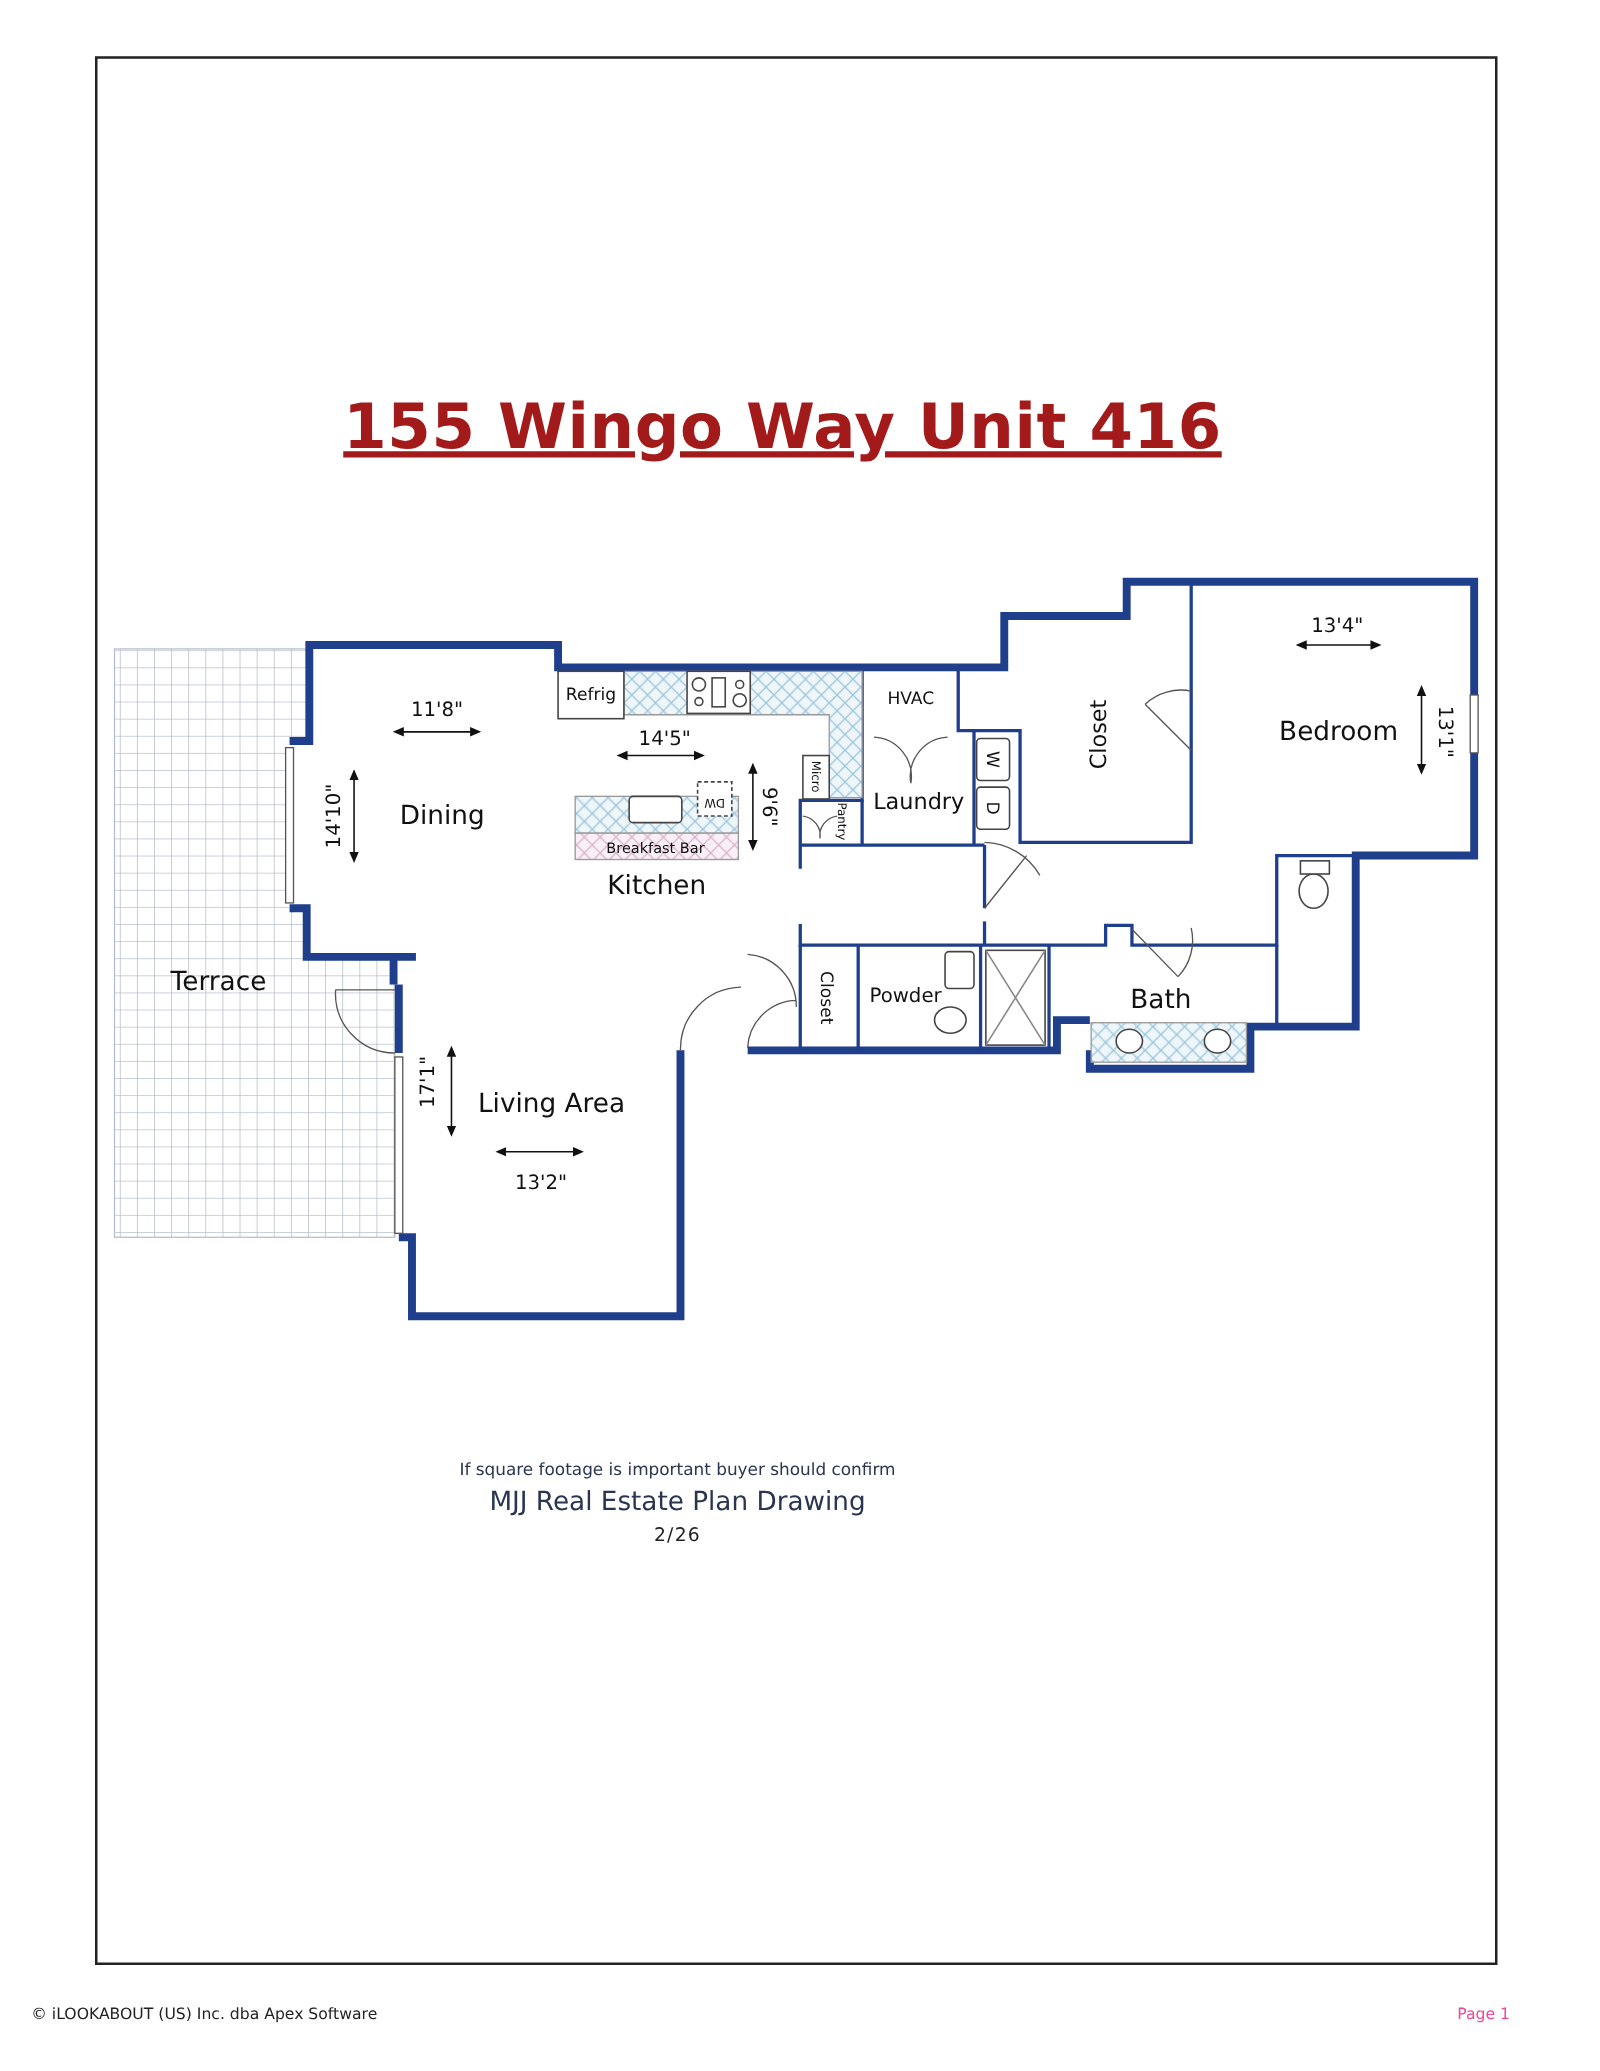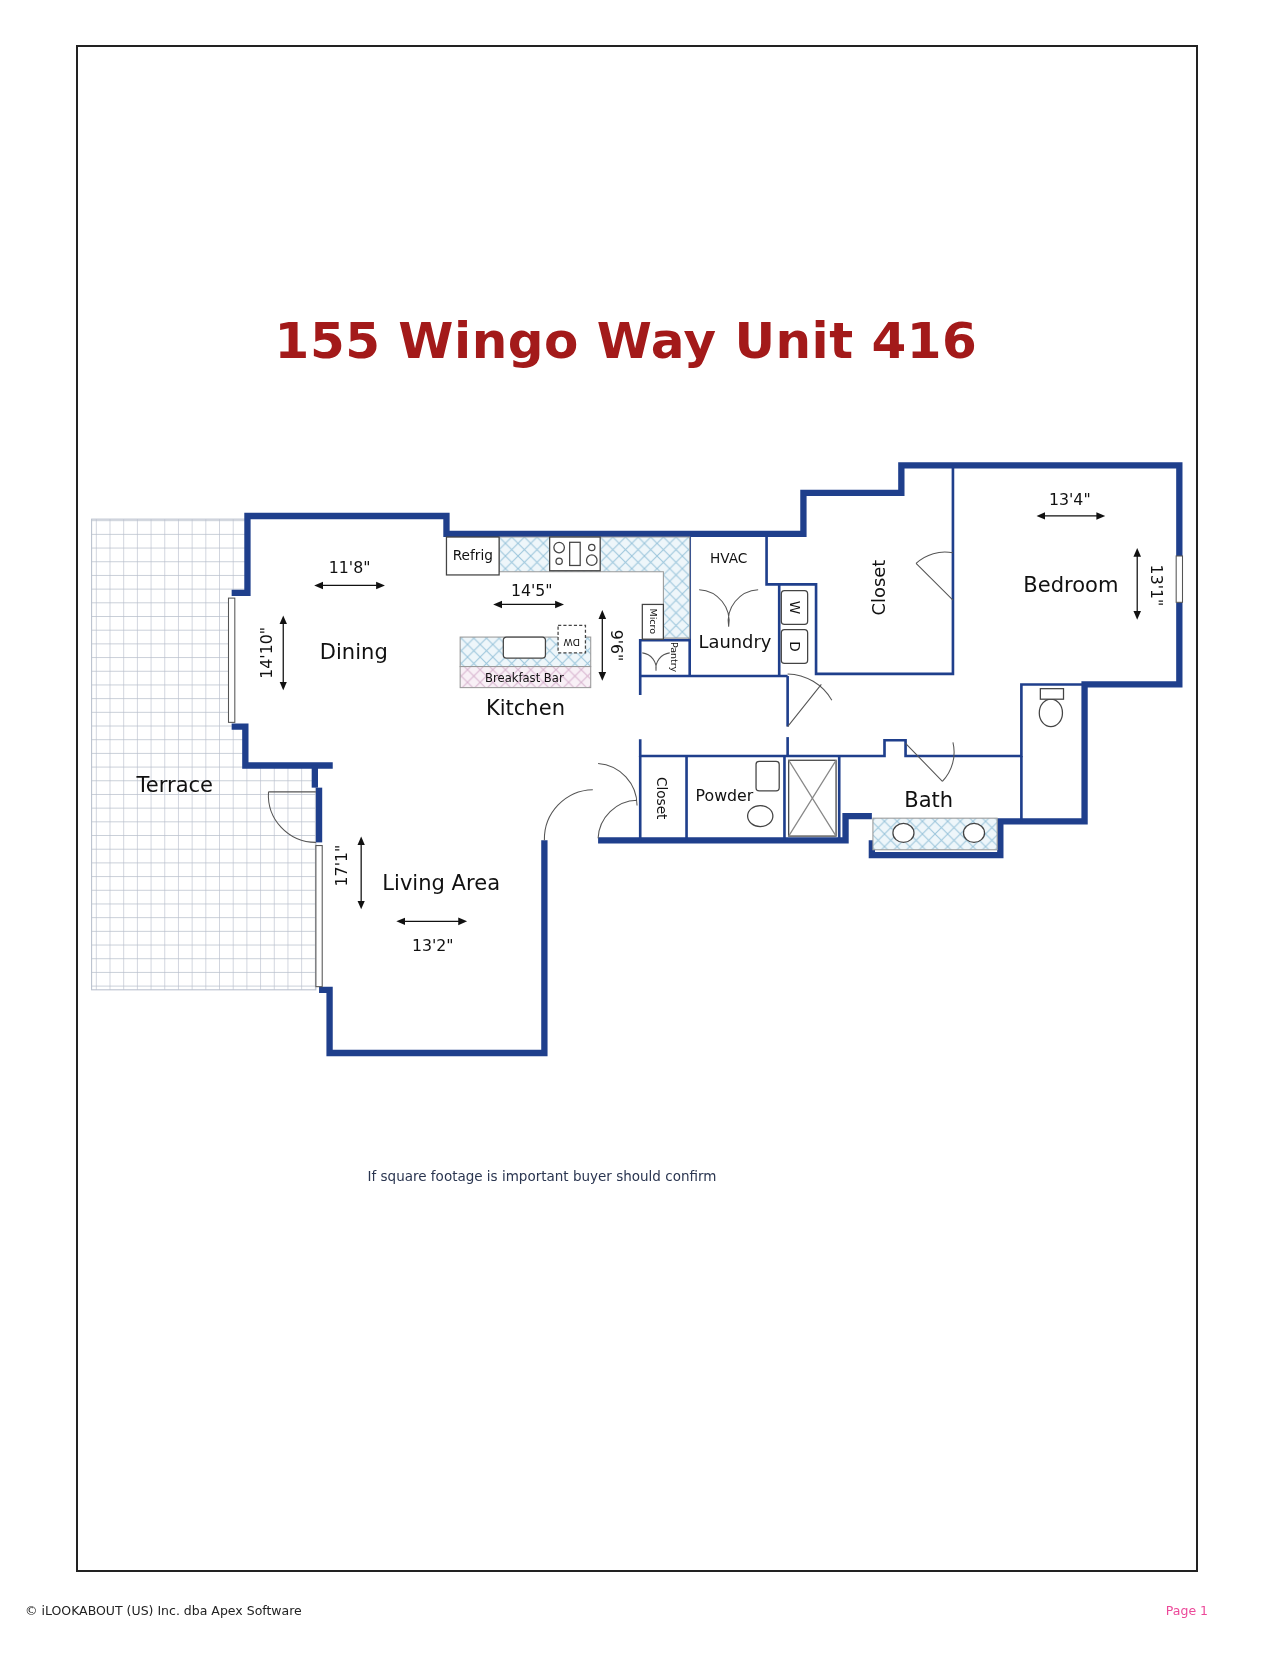--- a/index.html
+++ b/index.html
@@ -1,19 +1,19 @@
 <!DOCTYPE html>
 <html><head>
 <meta charset="utf-8">
 <style>
   html,body{margin:0;padding:0;background:#fff;}
   body{width:1280px;height:1657px;position:relative;overflow:hidden;font-family:"DejaVu Sans","Liberation Sans",sans-serif;}
   .frame{position:absolute;left:76px;top:45px;width:1122px;height:1527px;border:2px solid #222;box-sizing:border-box;}
   .title{position:absolute;left:0;width:1280px;top:312px;text-align:center;font-size:50px;font-weight:bold;color:#a31a1a;letter-spacing:0.5px;padding-left:-40px;}
-  .title span{display:inline-block;transform:translateX(-14px);}
+  .title span{display:inline-block;transform:translateX(-14px);text-decoration:underline;}
   svg.plan{position:absolute;left:0;top:0;}
   .notes{position:absolute;left:0;width:1084px;top:1165px;text-align:center;color:#2a3550;}
   .notes .n1,.notes .n2{font-size:13.5px;line-height:22px;}
   .notes .n3{font-size:21px;line-height:28px;}
   .notes .n4{font-size:15px;line-height:22px;letter-spacing:0.5px;}
   .notes .n5{font-size:13.5px;line-height:20px;color:#c0313a;}
   .notes .n6{font-size:15px;line-height:26px;color:#222;letter-spacing:1px;}
   .footer-left{position:absolute;top:1603px;left:0;width:1270px;font-size:12.5px;color:#222;padding-left:25px;}
   .footer-right{position:absolute;top:1603px;right:72px;font-size:12.5px;color:#ec4899;}
   .lbl{font-family:"DejaVu Sans","Liberation Sans",sans-serif;fill:#111;}
@@ -161,16 +161,18 @@
     <text transform="translate(637 624) rotate(90)" font-size="9" text-anchor="middle">Pantry</text>
     <text transform="translate(543 607) rotate(180)" font-size="9" text-anchor="middle">DW</text>
     <text x="498" y="648" font-size="11" text-anchor="middle">Breakfast Bar</text>
     <text transform="translate(750 577) rotate(90)" font-size="13" text-anchor="middle">W</text>
     <text transform="translate(750 614) rotate(90)" font-size="13" text-anchor="middle">D</text>
   </g>
 </svg>
 
 <div class="notes">
   <div class="n1">If square footage is important buyer should confirm</div>
+  <div class="n3">MJJ Real Estate Plan Drawing</div>
+  <div class="n6">2/26</div>
 </div>
 
 <div class="footer-left">© iLOOKABOUT (US) Inc. dba Apex Software</div>
 <div class="footer-right">Page 1</div>
 
 </body></html>

